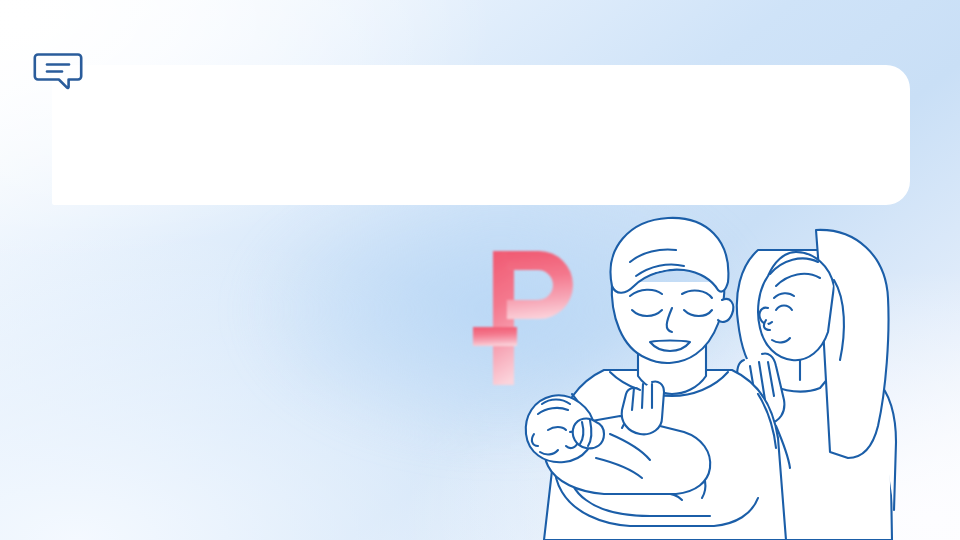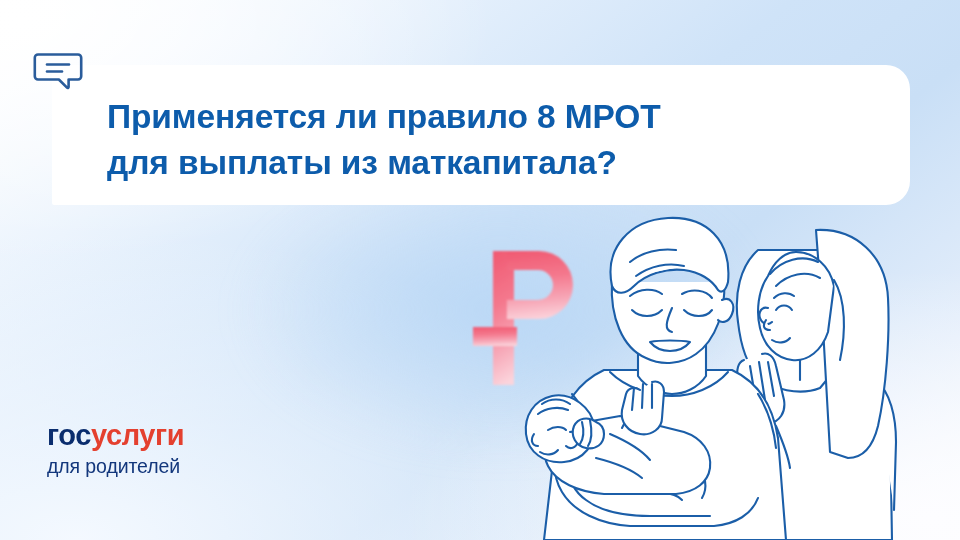--- a/index.html
+++ b/index.html
@@ -295,21 +295,15 @@
   <div class="bubble-icon">
     <svg viewBox="0 0 50 42" width="50" height="42" aria-hidden="true">
       <path d="M5 4.5 h40 a3.2 3.2 0 0 1 3.2 3.2 v18.6 a3.2 3.2 0 0 1 -3.2 3.2 h-9.4
                v7.6 a0.9 0.9 0 0 1 -1.55 0.62 l-8.2 -8.22 h-20.85
                a3.2 3.2 0 0 1 -3.2 -3.2 v-18.6 a3.2 3.2 0 0 1 3.2 -3.2 z" fill="none" stroke="#2A5C9B" stroke-width="2.6" stroke-linejoin="round"></path>
       <path d="M14 14.5 h22" fill="none" stroke="#2A5C9B" stroke-width="2.6" stroke-linecap="round"></path>
       <path d="M14 21.5 h15" fill="none" stroke="#2A5C9B" stroke-width="2.6" stroke-linecap="round"></path>
     </svg>
   </div>
 
-  <div class="question-text">Применяется ли правило 8 МРОТ
-для выплаты из маткапитала?</div>
-
-  <div class="logo">
-    <div class="logo-word"><span class="part-a">гос</span><span class="part-b">услуги</span></div>
-    <div class="logo-sub">для родителей</div>
-  </div>
+
 
 </div>
 
 </body></html>

